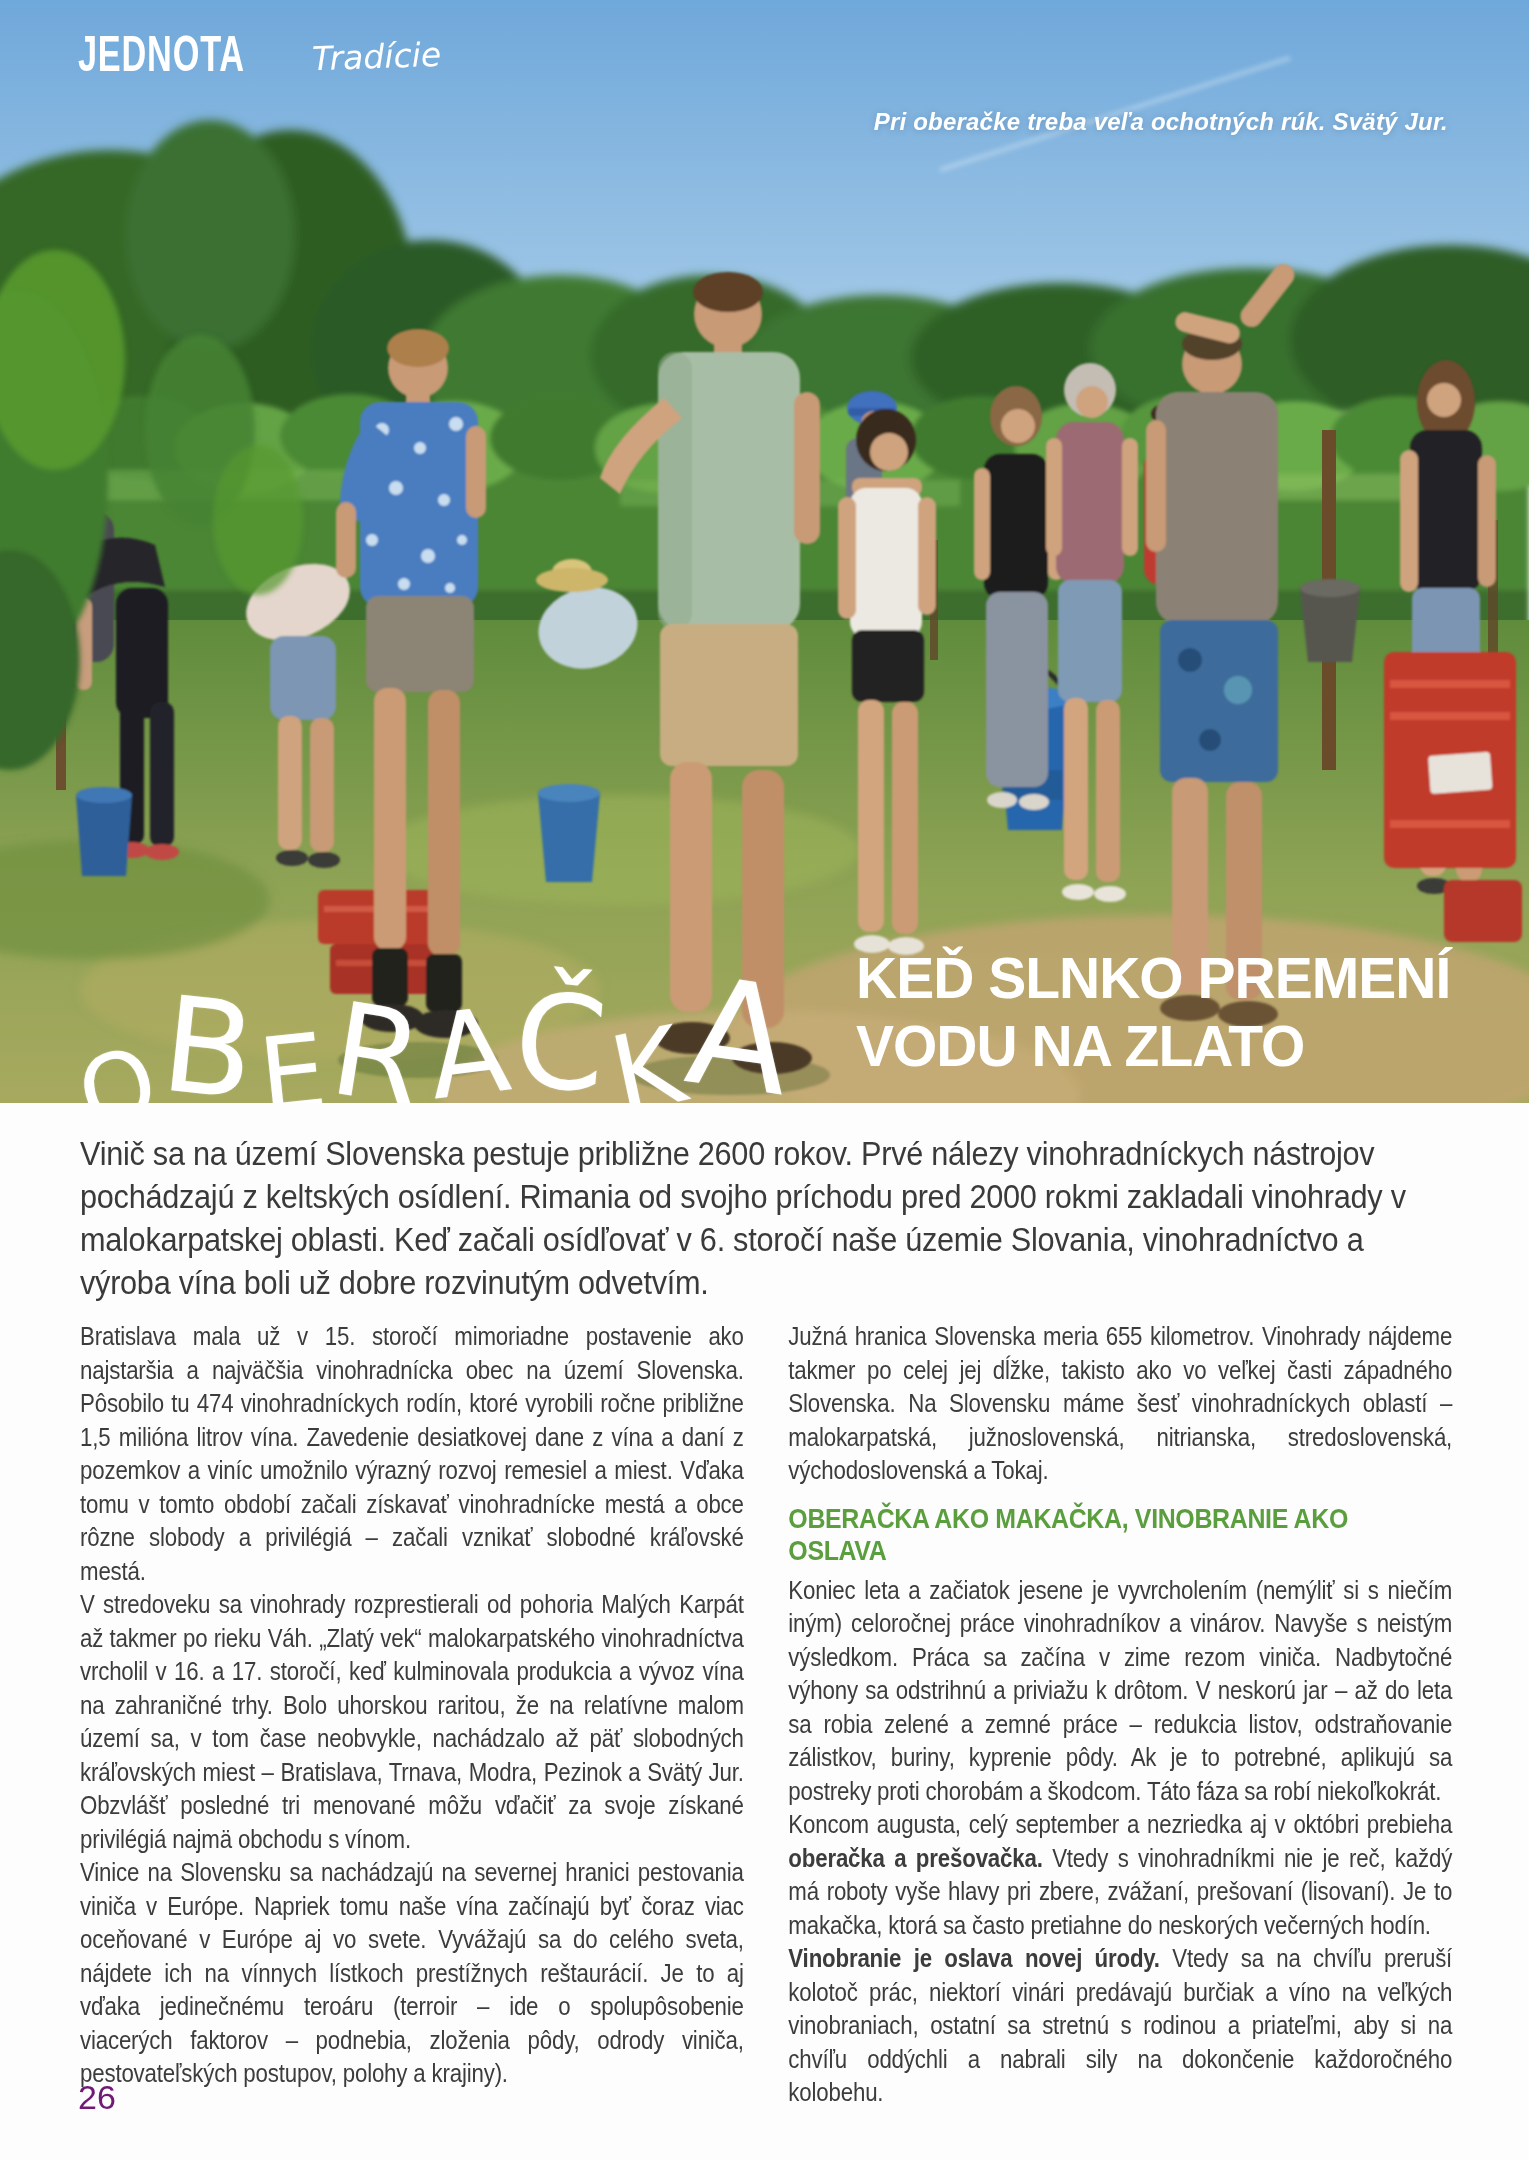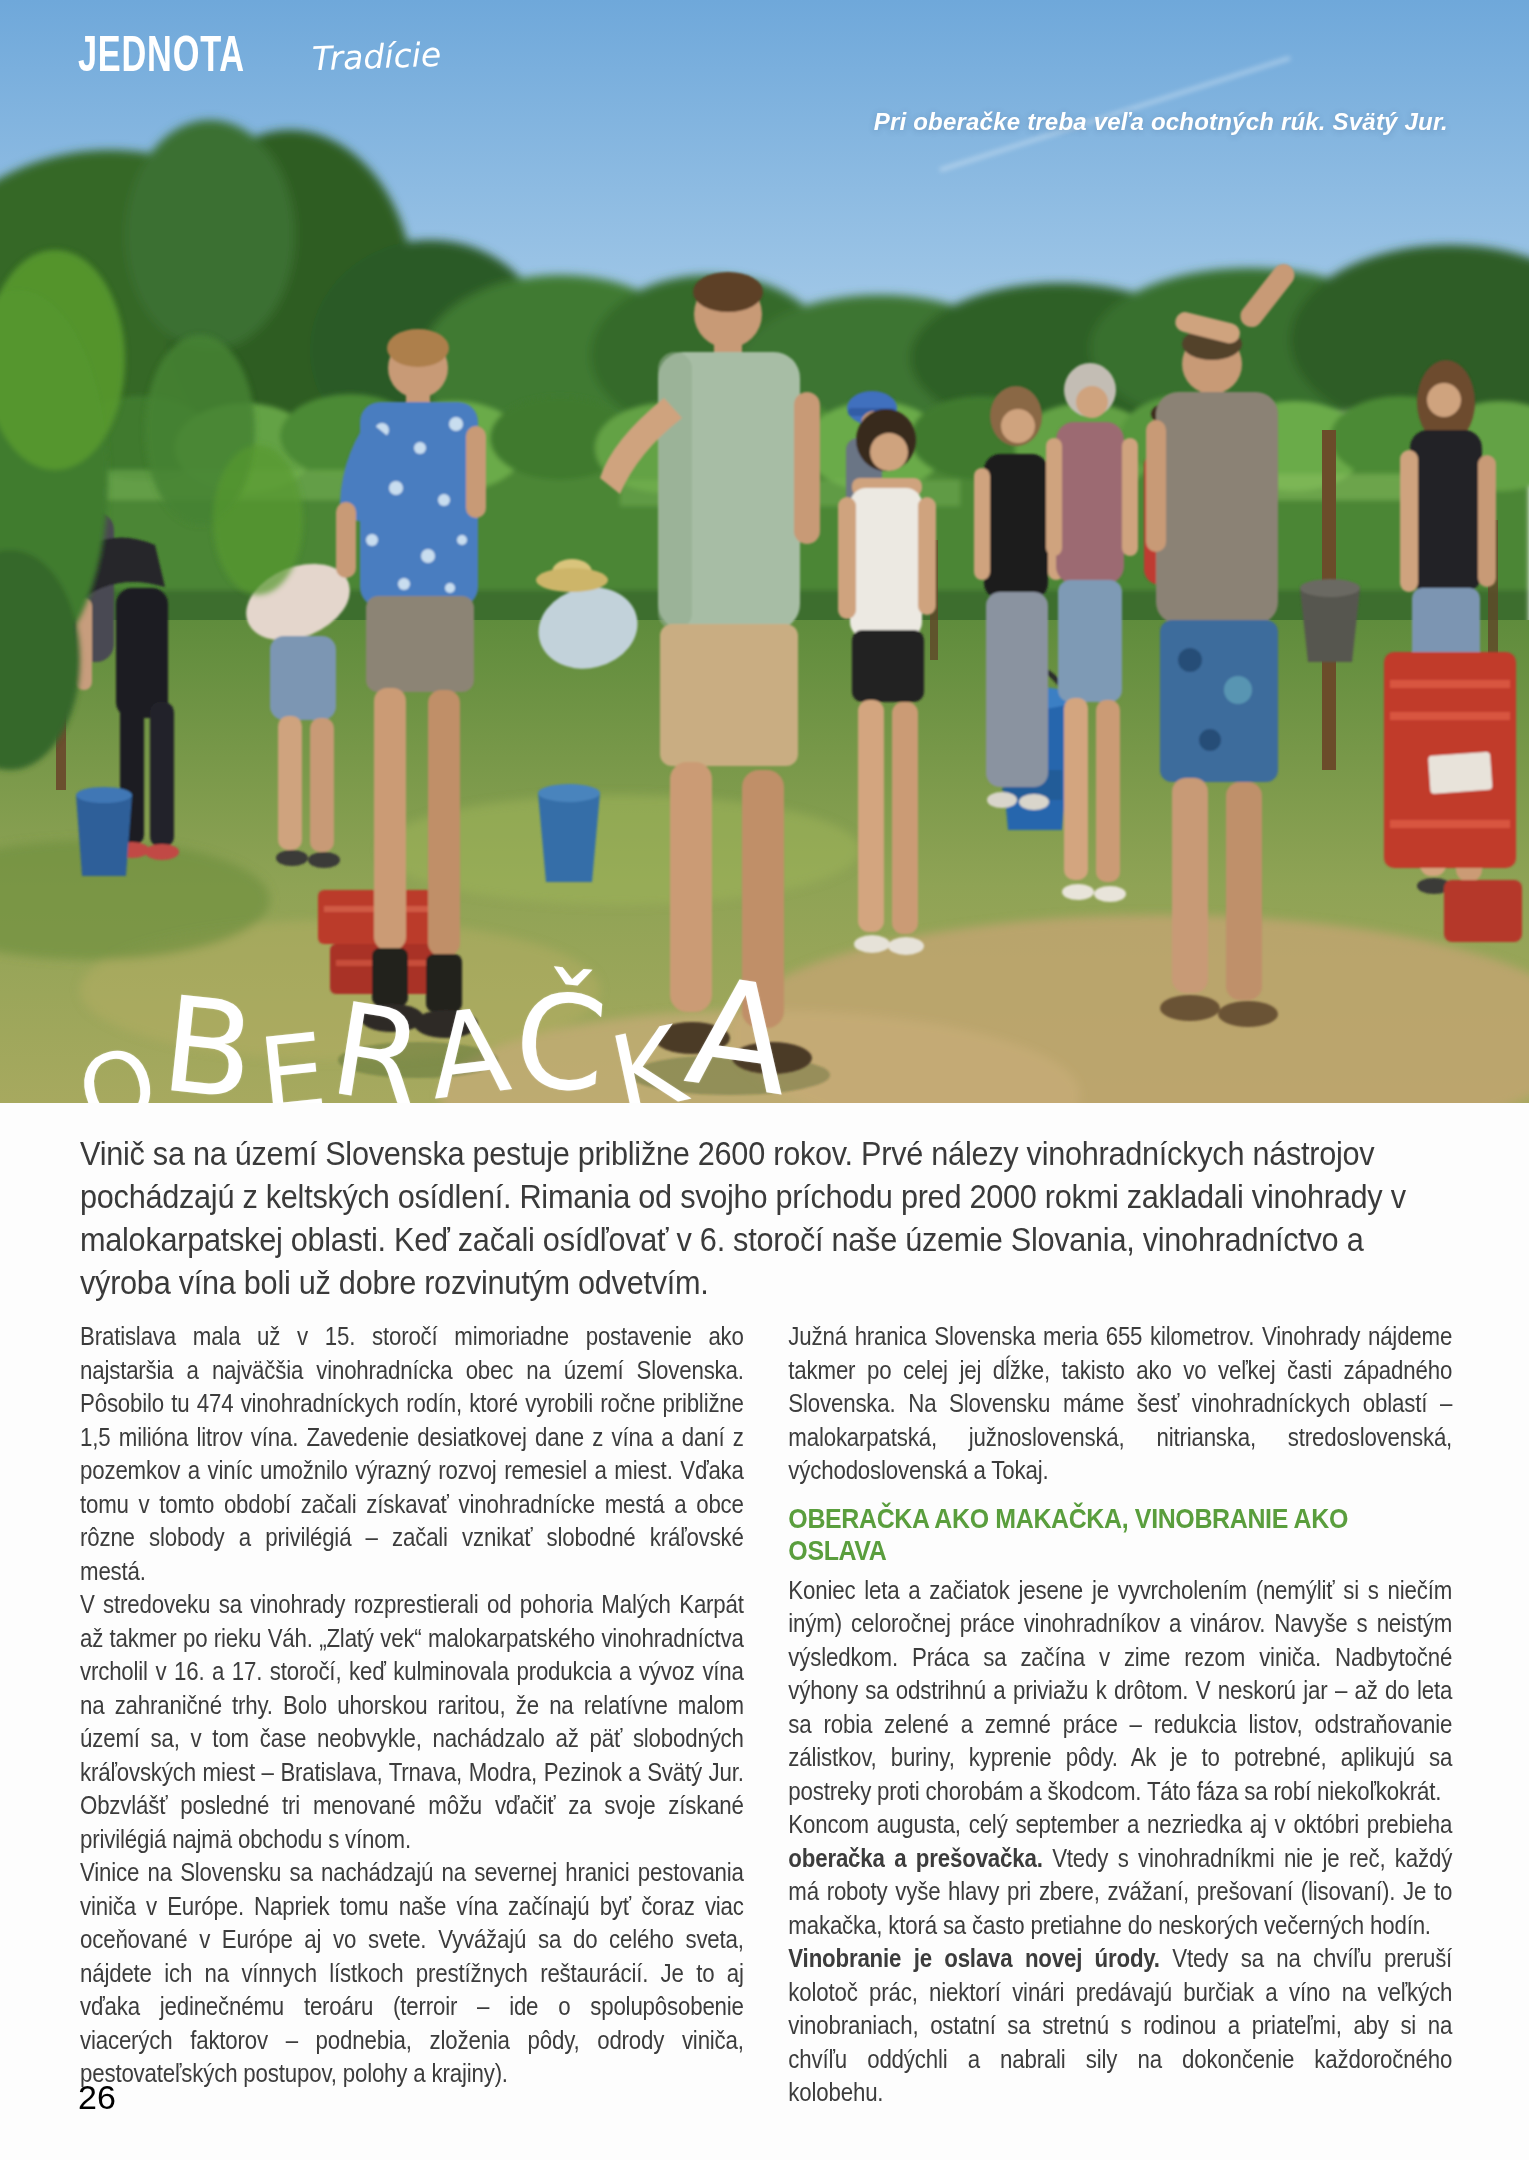--- a/index.html
+++ b/index.html
@@ -350,20 +350,24 @@
         <span style="font-size: 96px; transform: translateY(26px) rotate(-14deg);">O</span>
         <span style="font-size: 132px; transform: translateY(2px) rotate(6deg);">B</span>
         <span style="font-size: 104px; transform: translateY(16px) rotate(-6deg);">E</span>
         <span style="font-size: 128px; transform: translateY(6px) rotate(9deg);">R</span>
         <span style="font-size: 116px; transform: translateY(0px) rotate(-7deg);">A</span>
         <span style="font-size: 130px; transform: translateY(-4px) rotate(5deg);">Č</span>
         <span style="font-size: 106px; transform: translateY(12px) rotate(-12deg);">K</span>
         <span style="font-size: 148px; transform: translateY(-2px) rotate(8deg);">A</span>
       </div>
 
+    <div class="photo-subtitle">
+      <div>KEĎ SLNKO PREMENÍ</div>
+      <div>VODU NA ZLATO</div>
+    </div>
   </div>
 
   <div class="lead-wrap">
     <div class="lead">Vinič sa na území Slovenska pestuje približne 2600 rokov. Prvé nálezy vinohradníckych nástrojov pochádzajú z keltských osídlení. Rimania od svojho príchodu pred 2000 rokmi zakladali vinohrady v malokarpatskej oblasti. Keď začali osídľovať v 6. storočí naše územie Slovania, vinohradníctvo a výroba vína boli už dobre rozvinutým odvetvím.</div>
   </div>
 
   <div class="columns-wrap">
     <div class="columns">
       <div class="col" style="color: rgb(60, 60, 60);">
         <p>Bratislava mala už v 15. storočí mimoriadne postavenie ako najstaršia a najväčšia vinohradnícka obec na území Slovenska. Pôsobilo tu 474 vinohradníckych rodín, ktoré vyrobili ročne približne 1,5 milióna litrov vína. Zavedenie desiatkovej dane z vína a daní z pozemkov a viníc umožnilo výrazný rozvoj remesiel a miest. Vďaka tomu v tomto období začali získavať vinohradnícke mestá a obce rôzne slobody a privilégiá – začali vznikať slobodné kráľovské mestá.</p>
@@ -373,14 +377,14 @@
       <div class="col" style="color: rgb(60, 60, 60);">
         <p>Južná hranica Slovenska meria 655 kilometrov. Vinohrady nájdeme takmer po celej jej dĺžke, takisto ako vo veľkej časti západného Slovenska. Na Slovensku máme šesť vinohradníckych oblastí – malokarpatská, južnoslovenská, nitrianska, stredoslovenská, východoslovenská a Tokaj.</p>
         <p class="col-heading" id="green-heading" style="color: rgb(90, 158, 61);">OBERAČKA AKO MAKAČKA, VINOBRANIE AKO OSLAVA</p>
         <p>Koniec leta a začiatok jesene je vyvrcholením (nemýliť si s niečím iným) celoročnej práce vinohradníkov a vinárov. Navyše s neistým výsledkom. Práca sa začína v zime rezom viniča. Nadbytočné výhony sa odstrihnú a priviažu k drôtom. V neskorú jar – až do leta sa robia zelené a zemné práce – redukcia listov, odstraňovanie zálistkov, buriny, kyprenie pôdy. Ak je to potrebné, aplikujú sa postreky proti chorobám a škodcom. Táto fáza sa robí niekoľkokrát.</p>
         <p><span>Koncom augusta, celý september a nezriedka aj v októbri prebieha </span><span class="bold-inline">oberačka a prešovačka.</span><span> Vtedy s vinohradníkmi nie je reč, každý má roboty vyše hlavy pri zbere, zvážaní, prešovaní (lisovaní). Je to makačka, ktorá sa často pretiahne do neskorých večerných hodín.</span></p>
         <p><span class="bold-inline">Vinobranie je oslava novej úrody.</span><span> Vtedy sa na chvíľu preruší kolotoč prác, niektorí vinári predávajú burčiak a víno na veľkých vinobraniach, ostatní sa stretnú s rodinou a priateľmi, aby si na chvíľu oddýchli a nabrali sily na dokončenie každoročného kolobehu.</span></p>
       </div>
     </div>
   </div>
 
-  <div class="page-number" style="color: #000000;">26</div>
+  <div class="page-number" style="color: #701a75;">26</div>
 </div>
 
 </body></html>

